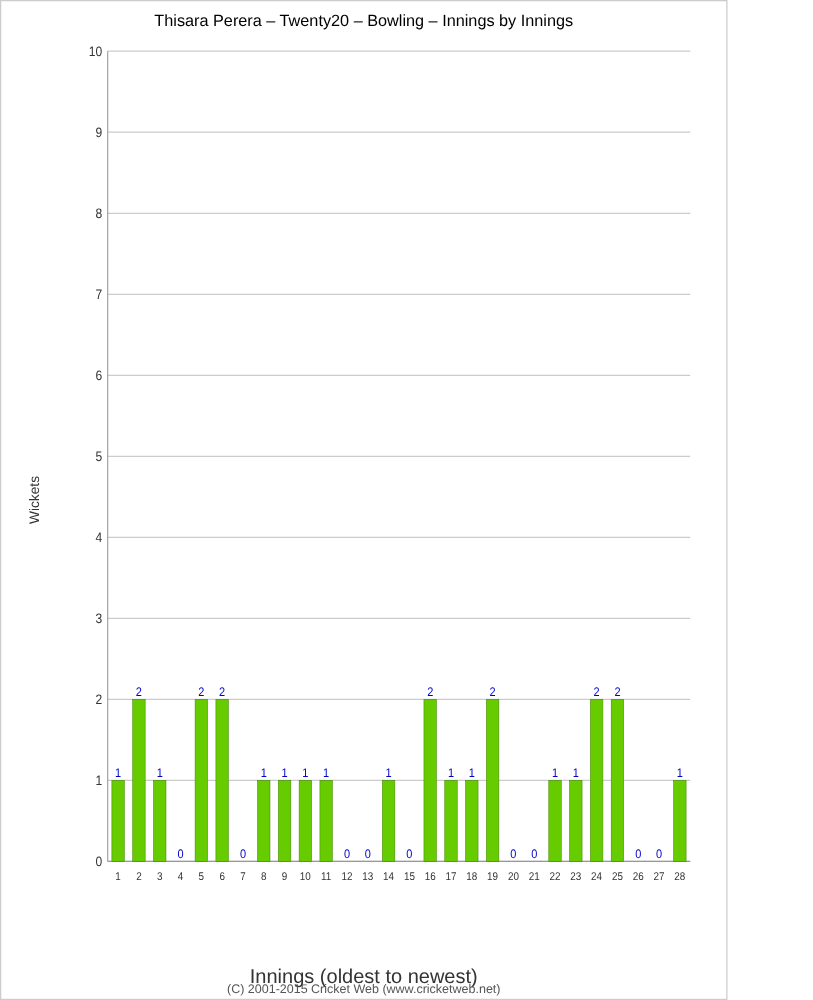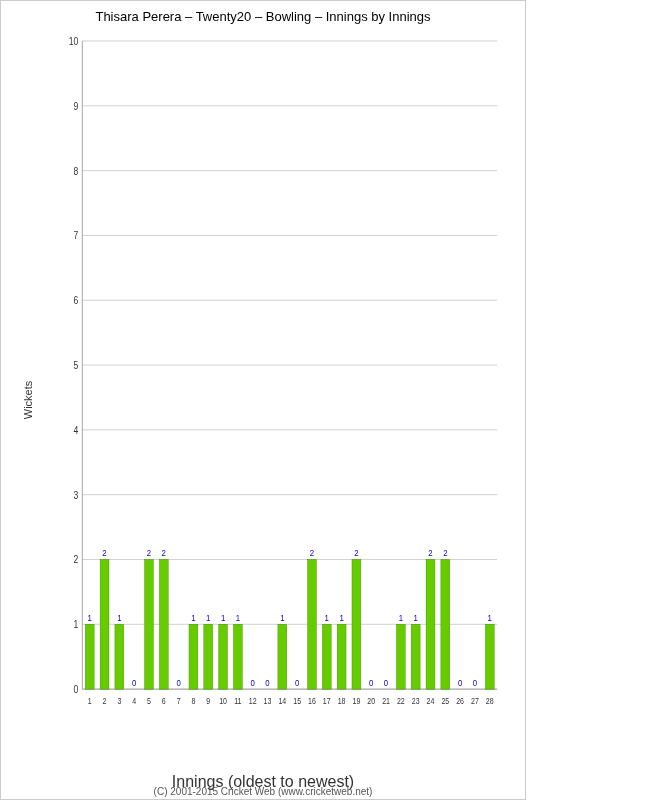--- a/index.html
+++ b/index.html
@@ -5,21 +5,21 @@
     * { margin: 0; padding: 0; box-sizing: border-box; }
     body {
       width: 650px;
       height: 800px;
       background: #fff;
       font-family: Arial, sans-serif;
       font-size: 12px;
       color: #333;
     }
     .chart-container {
-      width: 526px;
+      width: 582px;
       height: 800px;
       position: relative;
       background: #fff;
       border: 1px solid #ccc;
     }
     .chart-title {
       text-align: center;
       font-size: 13px;
       padding: 8px 0 4px 0;
       color: #000;

